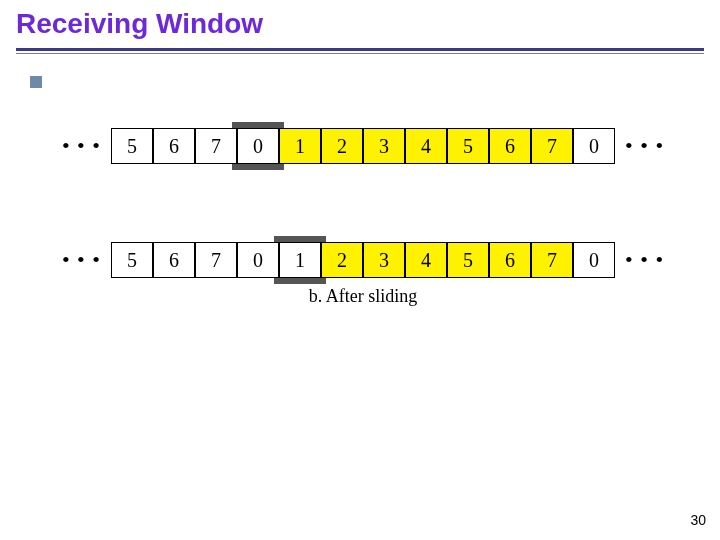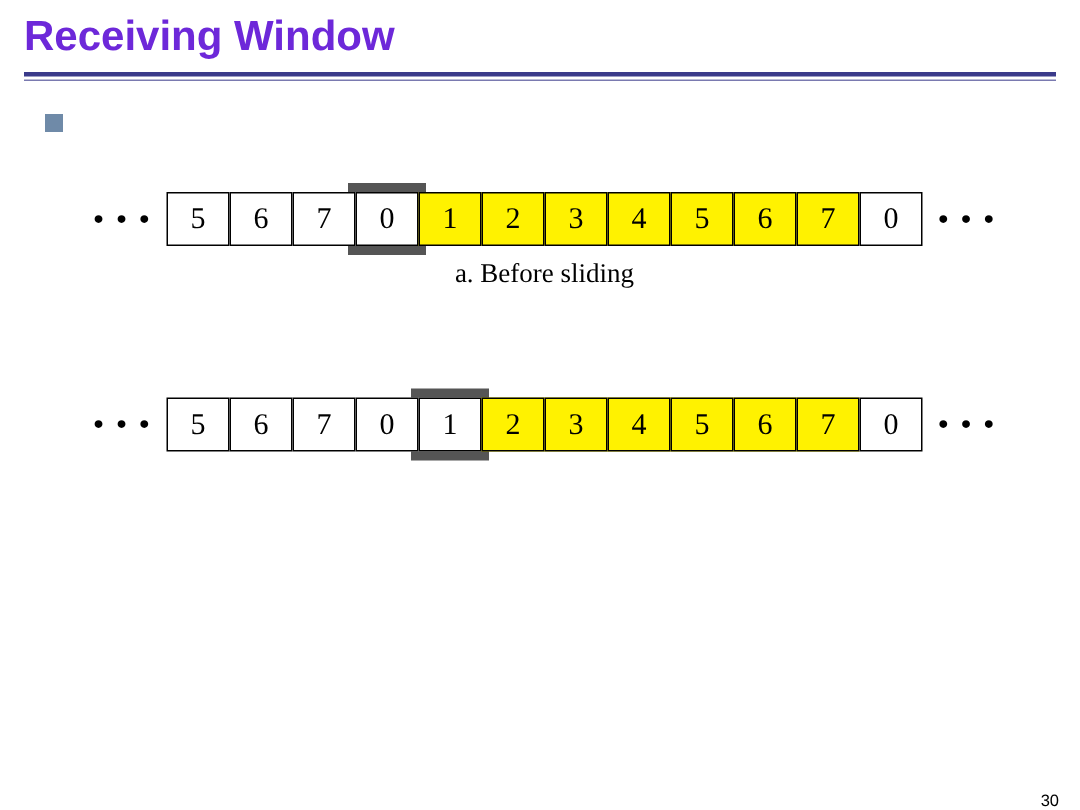--- a/index.html
+++ b/index.html
@@ -95,23 +95,23 @@
     z-index: 1;
   }
   .row-caption {
     font-family: "Times New Roman", serif;
     font-size: 18px;
     text-align: center;
     margin-top: 2px;
   }
   .page-num {
     position: absolute;
-    bottom: 0;
+    bottom: 12px;
     right: 14px;
-    font-size: 11px;
+    font-size: 14px;
     color: #000;
   }
 </style>
 </head>
 <body>
 
 <div class="title-wrap">
   <div class="title">Receiving Window</div>
 </div>
 <div class="hr-stack">
@@ -163,21 +163,20 @@
             </div>
             <div class="cell yellow">
               <span class="cell-inner">7</span>
             </div>
             <div class="cell">
               <span class="cell-inner">0</span>
             </div>
           </div>
         <span class="dots">• • •</span>
       </div>
-      <div class="row-caption">a. Before sliding</div>
     </div>
 
     <div style="height:34px"></div>
 
     <div>
       <div class="row-wrap">
         <span class="dots">• • •</span>
         <div class="cells" id="cells-b">
             <div class="marker" style="left: 163px;"></div>
             <div class="cell">
@@ -212,18 +211,19 @@
             </div>
             <div class="cell yellow">
               <span class="cell-inner">7</span>
             </div>
             <div class="cell">
               <span class="cell-inner">0</span>
             </div>
           </div>
         <span class="dots">• • •</span>
       </div>
+      <div class="row-caption">b. After sliding</div>
     </div>
 
   </div>
 </div>
 
 <div class="page-num">30</div>
 
 </body></html>

